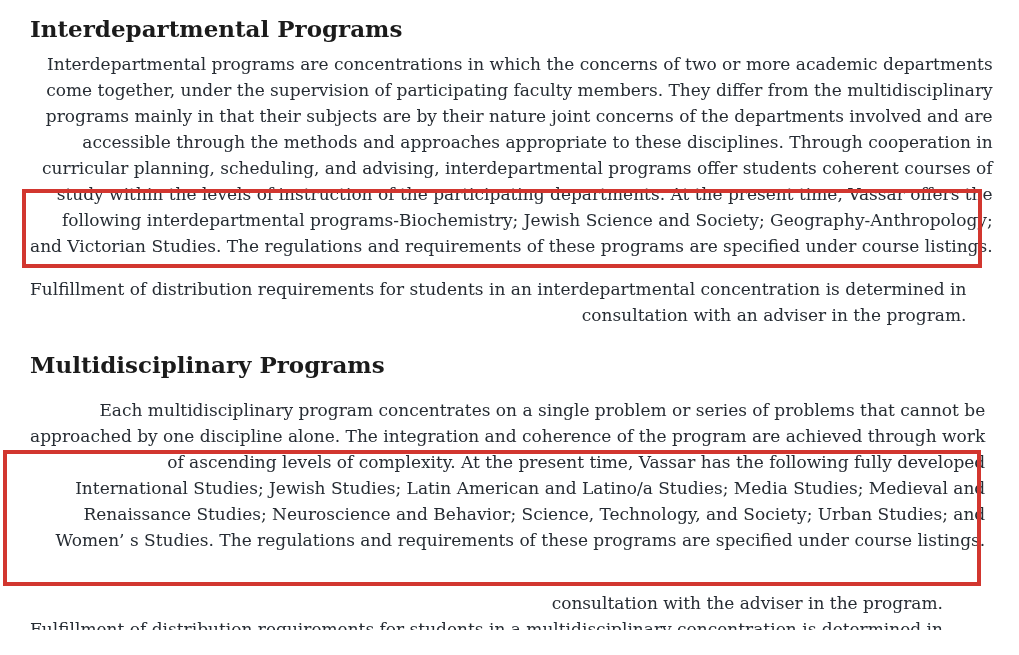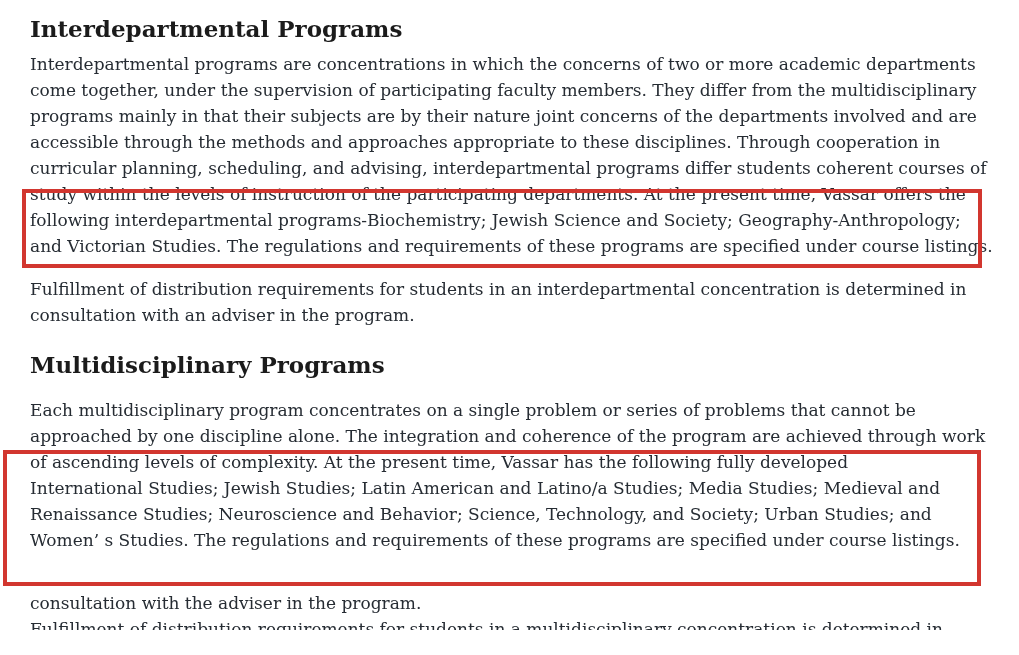--- a/index.html
+++ b/index.html
@@ -4,20 +4,21 @@
 <style>
   html, body { margin: 0; padding: 0; background: #ffffff; }
   .page {
     position: relative;
     width: 1019px;
     height: 630px;
     background: #ffffff;
     overflow: hidden;
     font-family: "DejaVu Serif", serif;
     color: #262c33;
+    text-align: right;
   }
   .heading {
     position: absolute;
     left: 30px;
     margin: 0;
     font-size: 23px;
     line-height: 30px;
     font-weight: 700;
     color: #1b1b1b;
     white-space: nowrap;
@@ -51,21 +52,21 @@
 
 <div class="page">
 
   <h1 class="heading" id="heading-1">Interdepartmental Programs</h1>
 
   <div class="para" id="para-1">
     <div class="line">Interdepartmental programs are concentrations in which the concerns of two or more academic departments</div>
     <div class="line">come together, under the supervision of participating faculty members. They differ from the multidisciplinary</div>
     <div class="line">programs mainly in that their subjects are by their nature joint concerns of the departments involved and are</div>
     <div class="line">accessible through the methods and approaches appropriate to these disciplines. Through cooperation in</div>
-    <div class="line">curricular planning, scheduling, and advising, interdepartmental programs differ students coherent courses of</div>
+    <div class="line">curricular planning, scheduling, and advising, interdepartmental programs offer students coherent courses of</div>
     <div class="line">study within the levels of instruction of the participating departments. At the present time, Vassar offers the</div>
     <div class="line">following interdepartmental programs-Biochemistry; Jewish Science and Society; Geography-Anthropology;</div>
     <div class="line">and Victorian Studies. The regulations and requirements of these programs are specified under course listings.</div>
   </div>
 
   <div class="para" id="para-2">
     <div class="line">Fulfillment of distribution requirements for students in an interdepartmental concentration is determined in</div>
     <div class="line">consultation with an adviser in the program.</div>
   </div>
 

